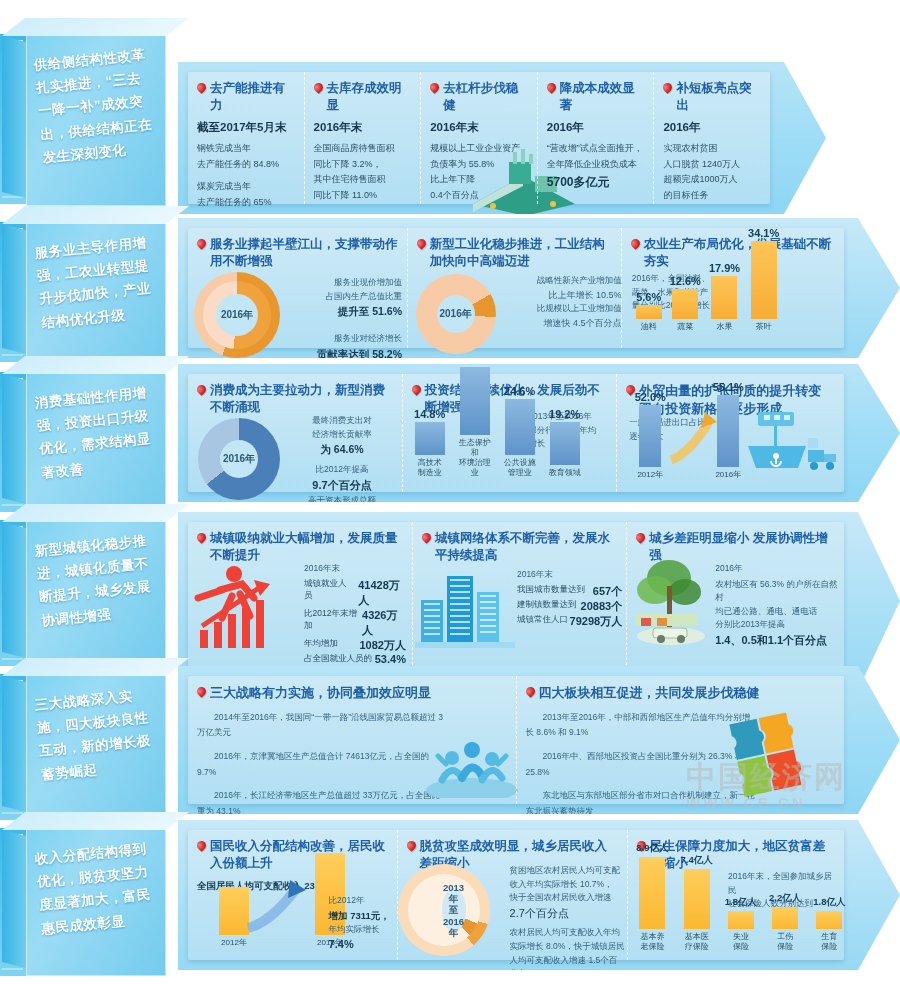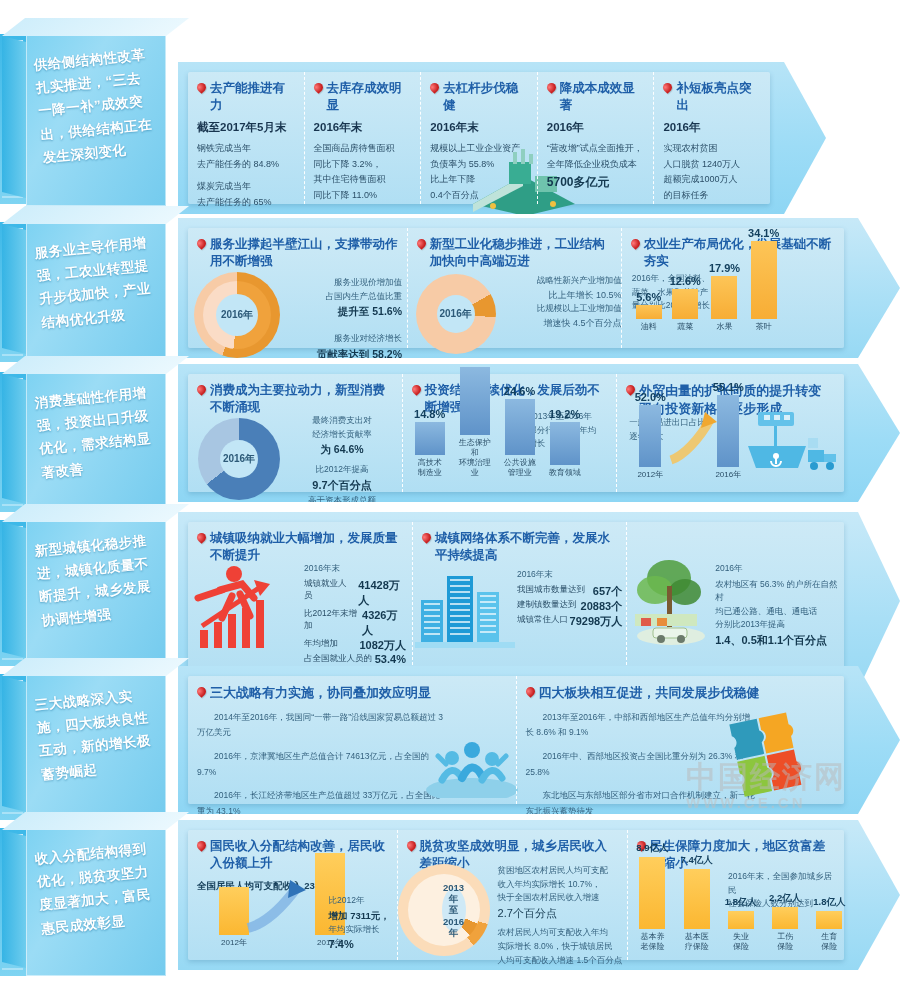--- a/index.html
+++ b/index.html
@@ -417,20 +417,21 @@
                 <b style="font-size:11px;color:#13384f;">20883个</b>
               </div>
             <div style="display:flex;justify-content:space-between;font-size:8.5px;color:#2b4f68;">
                 <span>城镇常住人口</span>
                 <b style="font-size:11px;color:#13384f;">79298万人</b>
               </div>
           </div>
         </div>
 
         <div class="cell" style="flex:1.12">
+          <div class="chead"><span class="bullet"></span><span>城乡差距明显缩小 发展协调性增强</span></div>
           <svg class="art" width="86" height="92" viewBox="0 0 86 92" style="left:4px;top:34px;">
             <ellipse cx="38" cy="22" rx="22" ry="18" fill="#4f9c3c" opacity=".85"></ellipse>
             <ellipse cx="24" cy="34" rx="18" ry="14" fill="#6cb84f" opacity=".85"></ellipse>
             <ellipse cx="54" cy="36" rx="16" ry="13" fill="#3f8a33" opacity=".85"></ellipse>
             <rect x="36" y="30" width="5" height="48" fill="#7a5a32"></rect>
             <rect x="4" y="58" width="62" height="12" fill="#cfe8bf"></rect>
             <rect x="10" y="62" width="10" height="8" fill="#e05b4a"></rect>
             <rect x="26" y="62" width="10" height="8" fill="#e88d3c"></rect>
             <ellipse cx="40" cy="80" rx="34" ry="9" fill="#dfeee0"></ellipse>
             <rect x="22" y="72" width="34" height="10" rx="3" fill="#eaf5ea" stroke="#9fc08f"></rect>
@@ -523,21 +524,21 @@
         </div>
 
         <div class="cell" style="flex:1.2">
           <div class="chead"><span class="bullet"></span><span>脱贫攻坚成效明显，城乡居民收入差距缩小</span></div>
           <div class="donut" style="width:92px;height:92px;position:absolute;left:0px;top:34px;
                background:conic-gradient(#fbdcb9 0deg 108deg,#f0a23c 108deg 140deg,#fbdcb9 140deg 360deg);">
             <div class="ring2" style="left:10px;top:10px;right:10px;bottom:10px;background:conic-gradient(#fdf0e0 0deg 112deg,#e8972f 112deg 134deg,#fdf0e0 134deg 360deg);"></div>
             <div class="hole" style="left:24px;top:24px;right:24px;bottom:24px;font-size:9.5px;white-space:pre-line;background:#cfe9f6;margin-left:20px;">2013年
 至2016年</div>
           </div>
-          <div class="note" style="position:absolute;left:100px;top:34px;right:2px;">
+          <div class="note" style="position:absolute;left:112px;top:34px;right:2px;">
             <div>贫困地区农村居民人均可支配</div>
             <div>收入年均实际增长 10.7%，</div>
             <div>快于全国农村居民收入增速</div>
             <div style="font-size:11px;font-weight:normal;color:#13384f;">2.7个百分点</div>
             <div style="margin-top:4px">农村居民人均可支配收入年均</div>
             <div>实际增长 8.0%，快于城镇居民</div>
             <div>人均可支配收入增速 1.5个百分点</div>
           </div>
         </div>
 

